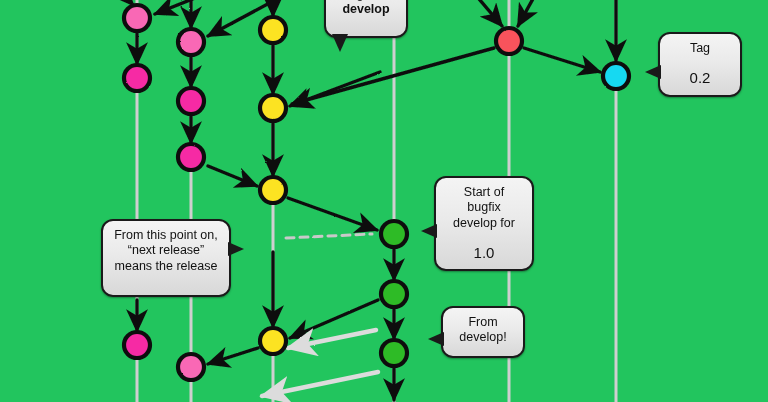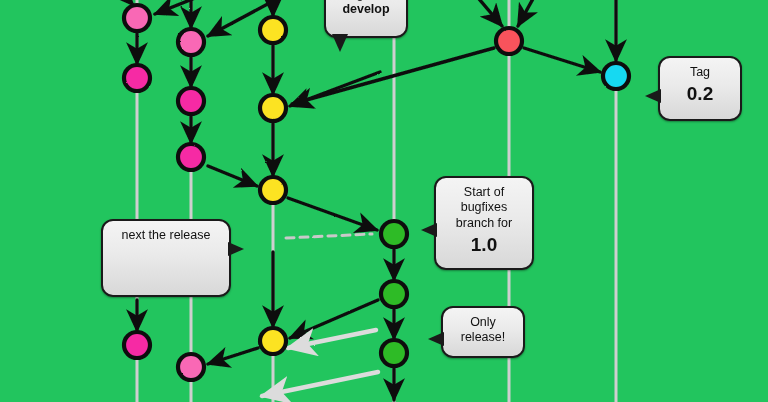--- a/index.html
+++ b/index.html
@@ -26,21 +26,21 @@
     border:2px solid #1a1a1a;
     border-radius:12px;
     color:#111;
     text-align:center;
     line-height:1.22;
     font-size:12.5px;
     padding:7px 9px;
     box-shadow:0 1px 2px rgba(0,0,0,.35);
   }
   .callout .b{font-weight:bold;}
-  .callout .big{font-weight:bold;font-size:19px;display:block;margin-top:2px;}
+  .callout .big{font-weight:normal;font-size:15px;display:block;margin-top:13px;}
   .callout .it{font-style:italic;}
   .callout .ln{display:block;white-space:nowrap;}
 </style>
 </head>
 <body>
 
 <div id="stage">
 
   <svg class="layer-edges" viewBox="0 0 768 402">
     <defs>
@@ -148,36 +148,38 @@
         </g>
       </g>
   </svg>
 
   <div id="callouts-host">
       <div class="callout" style="left: 324px; top: -22px; width: 84px; min-height: 60px;">
         <span class="ln">bugfix in</span>
         <span class="ln b">develop</span>
         <div style="position: absolute; width: 0px; height: 0px; left: 6px; bottom: -16px; border-left: 8px solid transparent; border-right: 8px solid transparent; border-top: 18px solid rgb(26, 26, 26);"></div>
       </div>
-      <div class="callout" style="left: 658px; top: 56px; width: 84px; min-height: 65px;">
+      <div class="callout" style="left: 658px; top: 32px; width: 84px; min-height: 65px;">
         <span class="ln">Tag</span>
         <span class="ln b big">0.2</span>
         <div style="position: absolute; width: 0px; height: 0px; left: -15px; top: 50%; border-top: 7px solid transparent; border-bottom: 7px solid transparent; border-right: 16px solid rgb(26, 26, 26);"></div>
       </div>
       <div class="callout" style="left: 434px; top: 176px; width: 100px; min-height: 94px;">
         <span class="ln">Start of</span>
-        <span class="ln">bugfixes</span>
-        <span class="ln">branch for</span>
+        <span class="ln">bugfix</span>
+        <span class="ln">develop for</span>
         <span class="ln b big">1.0</span>
         <div style="position: absolute; width: 0px; height: 0px; left: -15px; top: 50%; border-top: 7px solid transparent; border-bottom: 7px solid transparent; border-right: 16px solid rgb(26, 26, 26);"></div>
       </div>
       <div class="callout" style="left: 101px; top: 219px; width: 130px; min-height: 78px;">
-        <span class="ln">next the release</span>
+        <span class="ln">From this point on,</span>
+        <span class="ln">“next release”</span>
+        <span class="ln">means the release</span>
         <div style="position: absolute; width: 0px; height: 0px; right: -15px; top: 28%; border-top: 7px solid transparent; border-bottom: 7px solid transparent; border-left: 16px solid rgb(26, 26, 26);"></div>
       </div>
       <div class="callout" style="left: 441px; top: 306px; width: 84px; min-height: 52px;">
-        <span class="ln">Only</span>
-        <span class="ln">release!</span>
+        <span class="ln">From</span>
+        <span class="ln">develop!</span>
         <div style="position: absolute; width: 0px; height: 0px; left: -15px; top: 50%; border-top: 7px solid transparent; border-bottom: 7px solid transparent; border-right: 16px solid rgb(26, 26, 26);"></div>
       </div>
     </div>
 
 </div>
 
 </body></html>

